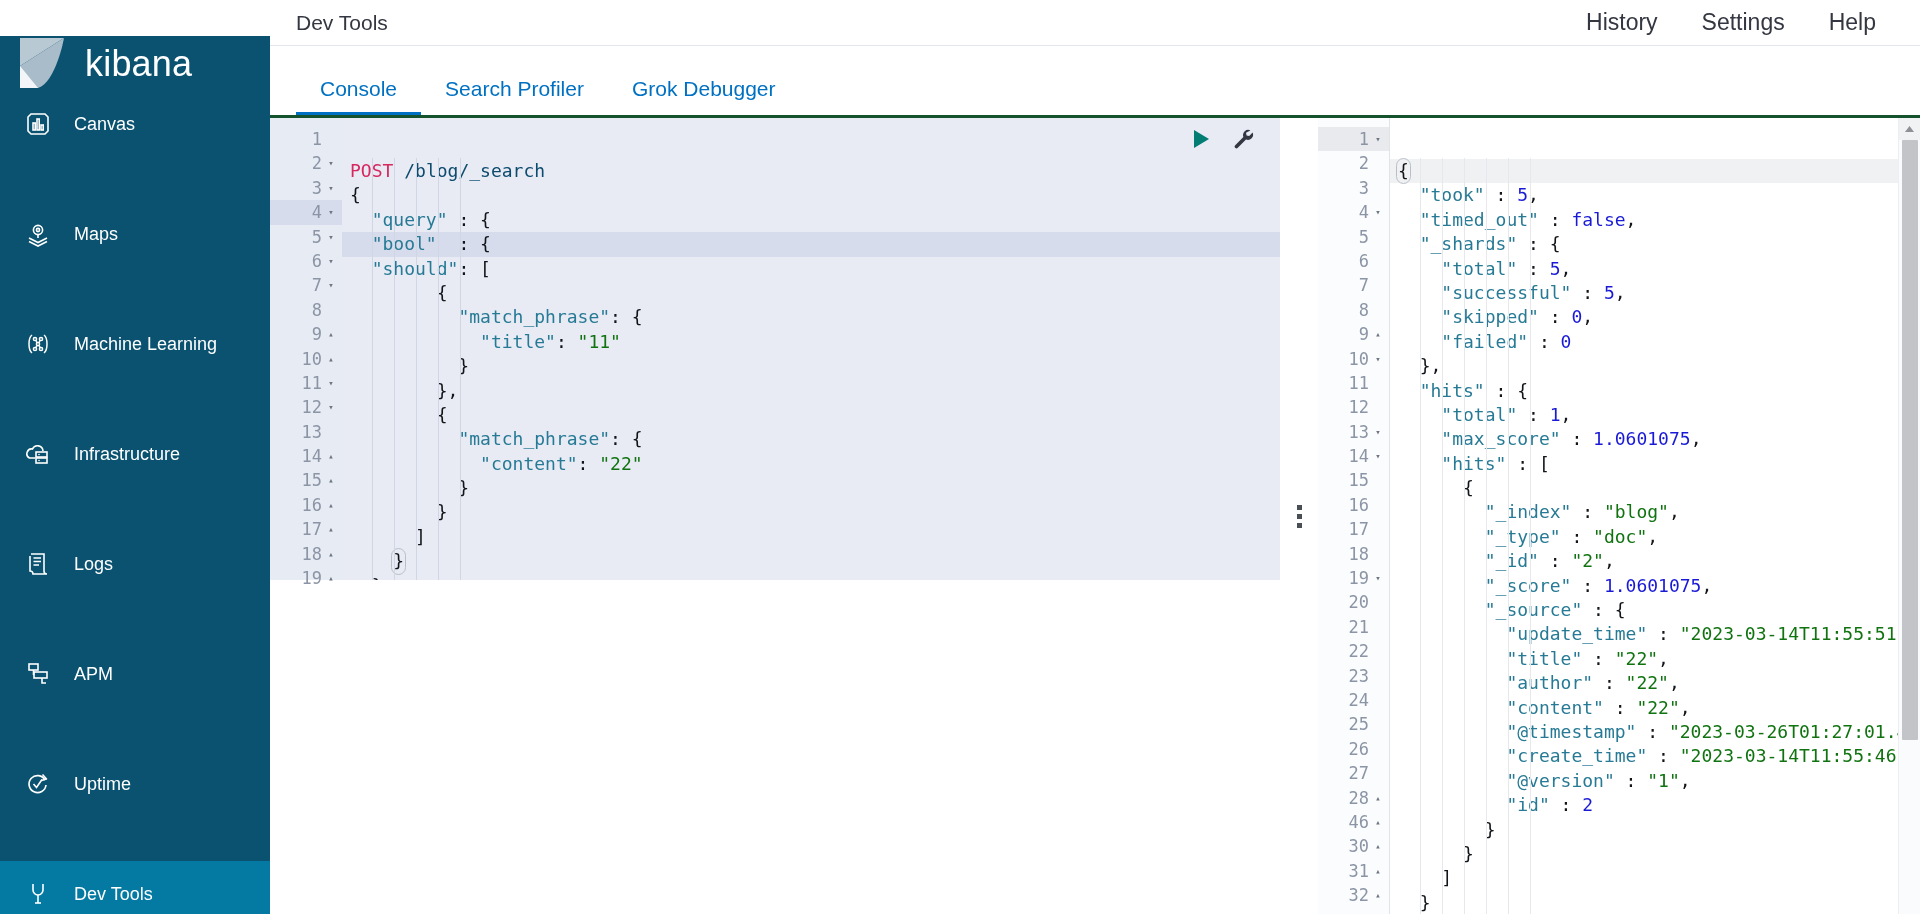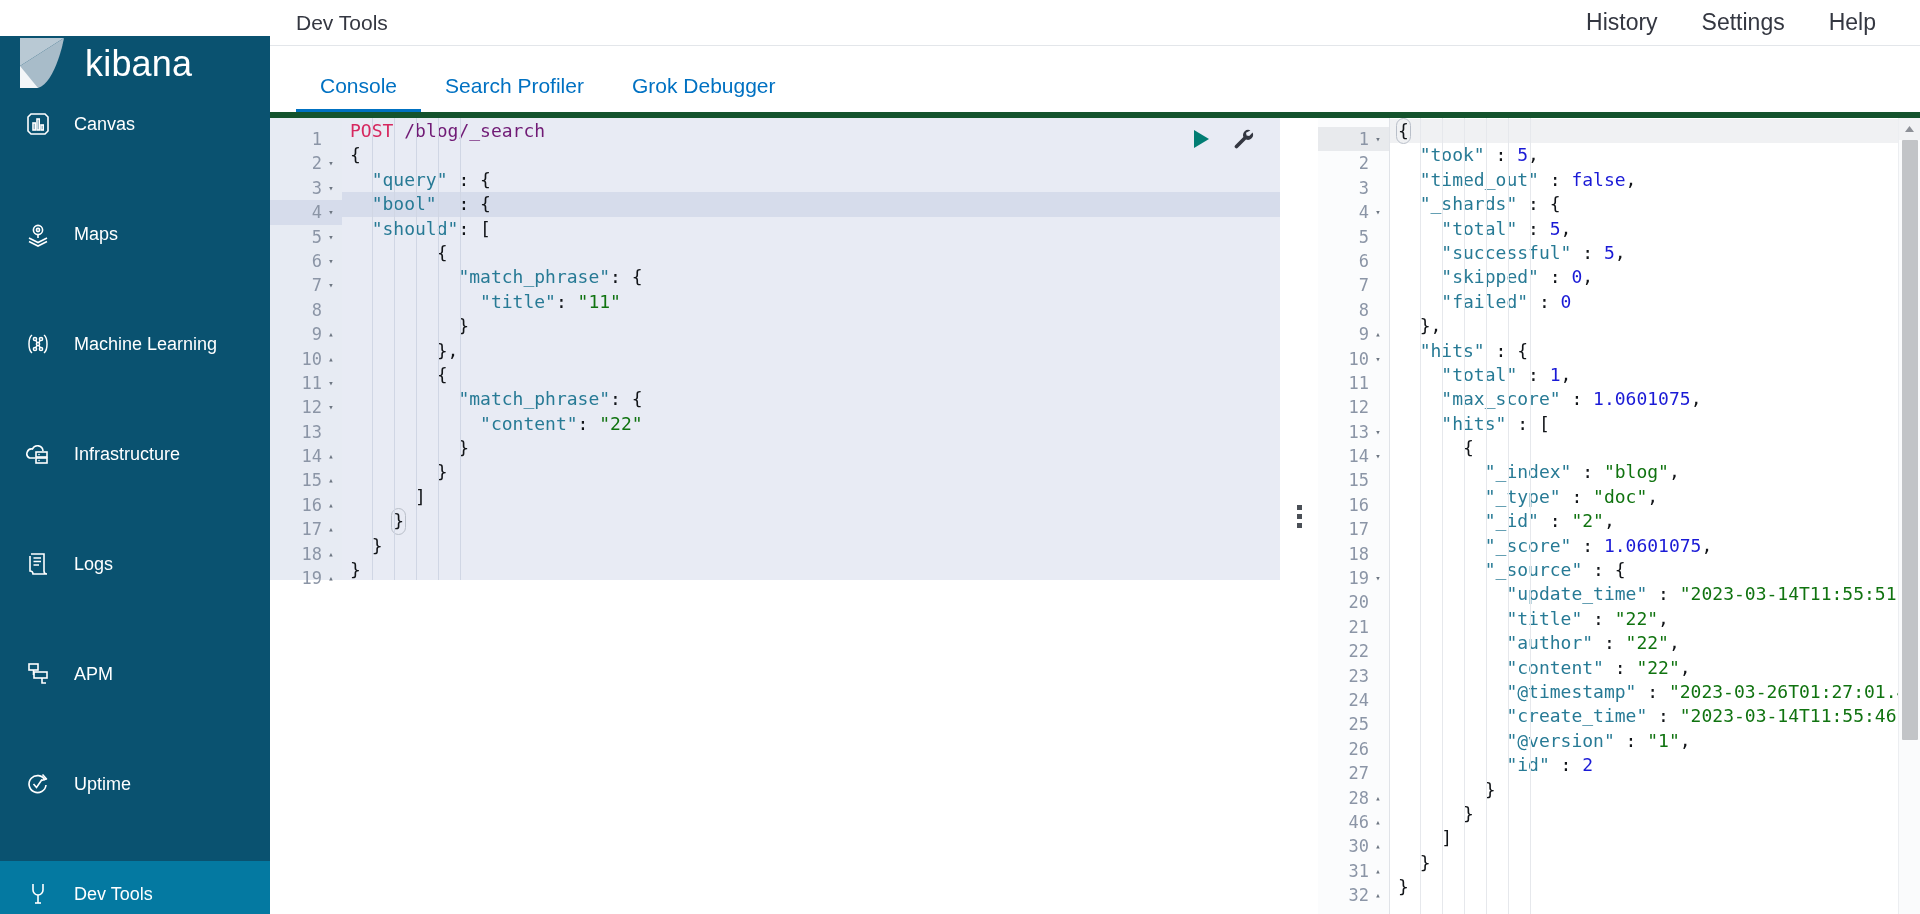--- a/index.html
+++ b/index.html
@@ -54,21 +54,21 @@
     height:46px; flex:0 0 46px; display:flex; align-items:center;
     border-bottom:1px solid #e3e6ea; padding:0 0 0 26px;
     justify-content:space-between;
   }
   .app-title { font-size:21px; color:#343741; }
   .topbar-links { display:flex; align-items:center; gap:44px; padding-right:44px; }
   .topbar-link { font-size:23px; color:#343741; cursor:pointer; }
 
   .tabsbar {
     height:72px; flex:0 0 72px; display:flex; align-items:flex-end;
-    padding-left:26px; gap:0; border-bottom:6px solid #14532d;
+    padding-left:26px; gap:0; border-bottom:3px solid #14532d;
     background:#fff;
   }
   .tab {
     font-size:21px; color:#0071c2; padding:0 24px 16px 24px;
     cursor:pointer; position:relative; line-height:1;
   }
   .tab.active::after {
     content:""; position:absolute; left:0; right:0; bottom:0;
     height:3px; background:#0071c2;
   }
@@ -104,28 +104,28 @@
     display:flex; align-items:center; justify-content:flex-end; gap:4px;
     font-size:17px;
   }
   .gline.hl { background:#d6dceb; }
   .editor.res .gline.hl { background:#e8eaed; }
   .fold { font-size:9px; color:#6d7682; width:10px; display:inline-block; text-align:center;}
   .fold.none { visibility:hidden; }
 
   .code {
     flex:1; padding-top:1px; position:relative; min-width:0;
-    overflow:hidden; white-space:pre;
+    overflow:hidden; white-space:pre;margin-top:40px;
   }
   .cline { height:24.4px; display:flex; align-items:center; padding-left:8px; }
   .cline.hl { background:#d6dceb; }
   .editor.res .cline.hl { background:#f0f1f3; }
 
   .tok-method { color:#d6285f; }
-  .tok-url    { color:#701a75; }
+  .tok-url    { color:#0c4a6e; }
   .tok-key    { color:#277a95; }
   .tok-str    { color:#107310; }
   .tok-num    { color:#1a1ad6; }
   .tok-punc   { color:#111418; }
   .bracket-match {
     outline:1px solid #b9bfc9; border-radius:9px;
     padding:0 1px; margin:0 -1px;
   }
 
   .actions {

